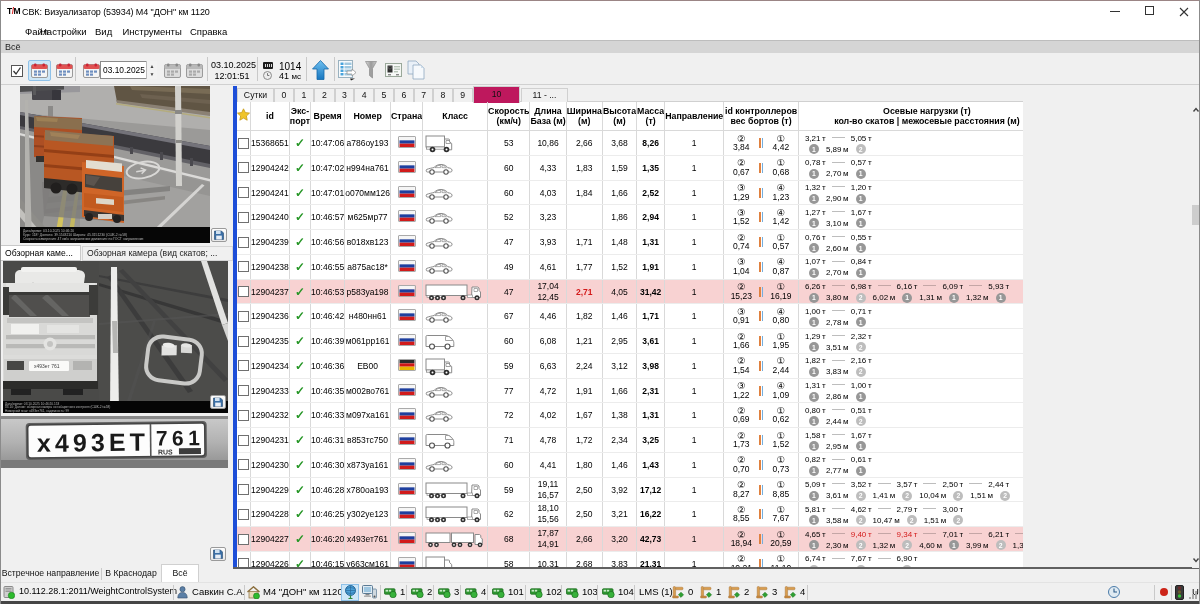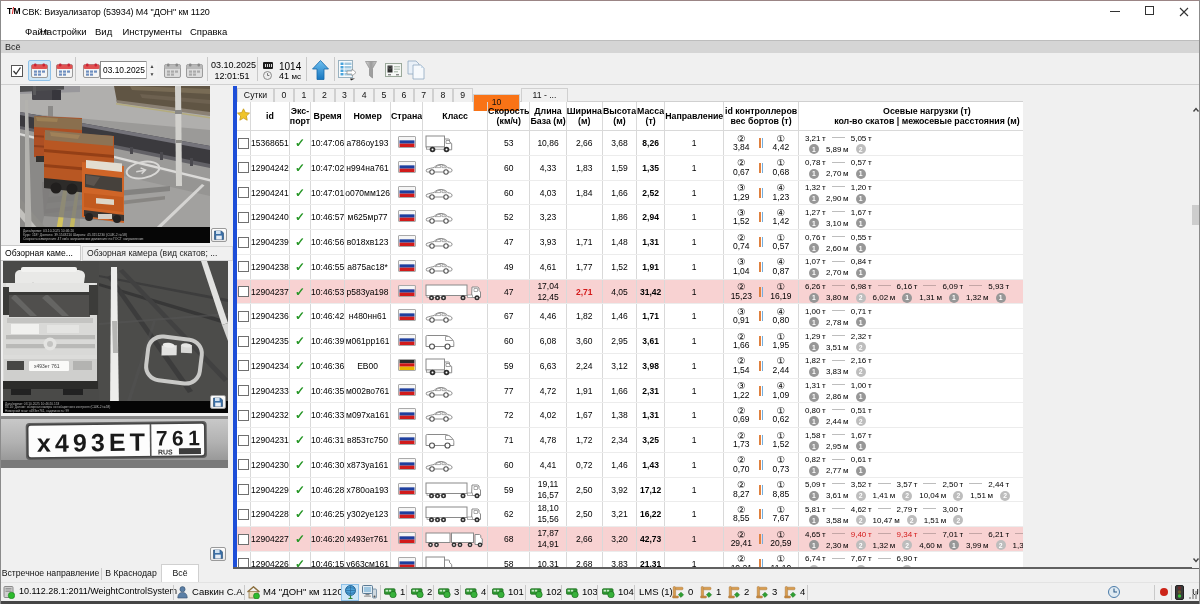--- a/index.html
+++ b/index.html
@@ -15,21 +15,21 @@
 #toolbar{position:absolute;left:0;top:53px;width:1200px;height:32px;background:#f0f0f0;border-bottom:1px solid #d0d0d0}
 .tsep{position:absolute;top:4px;width:1px;height:24px;background:#c9c9c9}
 #appico{white-space:nowrap}
 .calico{position:absolute;width:17px;height:15px}
 
 #leftpanel{position:absolute;left:0;top:85px;width:233px;height:497px;background:#f0f0f0}
 
 #tablewrap{position:absolute;left:233px;top:86px;width:790px;height:482px;background:#fff;overflow:hidden;border-left:4px solid #1d4ed8}
 .ttabs{position:absolute;left:0;top:0;width:959px;height:16px;background:#f0f0f0;border-bottom:1px solid #d0d0d0}
 .ttab{position:absolute;top:2px;height:14px;background:#f0f0f0;border:1px solid #d0d0d0;border-bottom:none;font-size:8.7px;text-align:center;line-height:13px;color:#111}
-.ttab.active{top:8px;height:17px;background:#f97316;line-height:15px}
+.ttab.active{top:0;height:17px;background:#be185d;line-height:15px}
 #grid{position:absolute;left:0;top:16px;border-collapse:collapse;table-layout:fixed;font-size:8.5px;color:#000}
 #grid td,#grid th{border-left:1px solid #d9d9d9;border-bottom:1px solid #ececec;padding:0;overflow:hidden;white-space:nowrap;vertical-align:middle;text-align:center;font-weight:normal}
 #grid th{border-bottom:1px solid #d9d9d9;font-weight:bold;font-size:8.8px;line-height:10.5px}
 #grid tr{height:24.75px}
 #grid tr.hdr{height:28.7px}
 #grid tr.pink{background:#f8d2d2}
 #grid td:first-child,#grid th:first-child{border-left:none}
 #grid td.c-mass{font-weight:bold}
 .two{line-height:11px}
 .cb{display:inline-block;width:11px;height:11px;border:1px solid #707070;background:#fff;vertical-align:middle}
@@ -933,21 +933,21 @@
 <td class="c-cls"><svg width="30" height="16" viewBox="0 0 30 16">
               <g fill="#fff" stroke="#8a8a8a" stroke-width="1">
                 <path d="M1,12.5 V2.5 C1,1.8 1.5,1.5 2.2,1.5 H20 C23,1.5 26,3.5 27.5,5.5 C28.6,7 28.8,8 28.8,9.5 V12.5 Z"></path>
                 <path d="M20.5,2.5 h3 c2,0.8 3.6,2.5 4.3,4 h-7.3 Z" stroke-width="0.8"></path>
               </g>
               <circle cx="7" cy="12.5" r="2.5" fill="#fff" stroke="#555" stroke-width="1.2"></circle>
               <circle cx="22.5" cy="12.5" r="2.5" fill="#fff" stroke="#555" stroke-width="1.2"></circle>
             </svg></td>
 <td class="c-spd">60</td>
 <td class="c-len">6,08</td>
-<td class="c-wid">3,60</td>
+<td class="c-wid">1,21</td>
 <td class="c-hgt">2,95</td>
 <td class="c-mass">3,61</td>
 <td class="c-dir">1</td>
 <td class="c-ctrl">
             <div class="ctrl">
               <div class="sub">
                 <div class="csym">②</div>
                 <div>1,66</div>
               </div>
               <div class="bars">
@@ -1187,21 +1187,21 @@
 <td class="c-cls"><svg width="28" height="12" viewBox="0 0 28 12">
               <g fill="none" stroke="#8a8a8a" stroke-width="1">
                 <path d="M2.5,9 C1,9 1,7.5 1.5,6.5 C4,5.5 7,5 9,4.5 C11,2.5 13,1.5 16,1.5 C19.5,1.5 21.5,3 23,4.8 C25,5 26.8,5.6 27,7 C27.2,8.3 26.5,9 25.5,9 Z" fill="#fff"></path>
                 <path d="M10,4.6 L13,2.5 L15.5,2.5 L15.8,4.6 Z M17,4.6 L17,2.6 L19,2.7 L21.5,4.8 Z" stroke-width="0.7"></path>
               </g>
               <circle cx="7" cy="9" r="2.2" fill="#fff" stroke="#555" stroke-width="1.1"></circle>
               <circle cx="21" cy="9" r="2.2" fill="#fff" stroke="#555" stroke-width="1.1"></circle>
             </svg></td>
 <td class="c-spd">60</td>
 <td class="c-len">4,41</td>
-<td class="c-wid">0,72</td>
+<td class="c-wid">1,80</td>
 <td class="c-hgt">1,46</td>
 <td class="c-mass">1,43</td>
 <td class="c-dir">1</td>
 <td class="c-ctrl">
             <div class="ctrl">
               <div class="sub">
                 <div class="csym">②</div>
                 <div>0,70</div>
               </div>
               <div class="bars">
@@ -1403,21 +1403,21 @@
             </div>
           </td>
 <td class="c-wid">2,66</td>
 <td class="c-hgt">3,20</td>
 <td class="c-mass">42,73</td>
 <td class="c-dir">1</td>
 <td class="c-ctrl">
             <div class="ctrl">
               <div class="sub">
                 <div class="csym">②</div>
-                <div>29,41</div>
+                <div>18,94</div>
               </div>
               <div class="bars">
                 <i class="bo"></i>
                 <i class="bb"></i>
               </div>
               <div class="sub">
                 <div class="csym">①</div>
                 <div>20,59</div>
               </div>
             </div>

